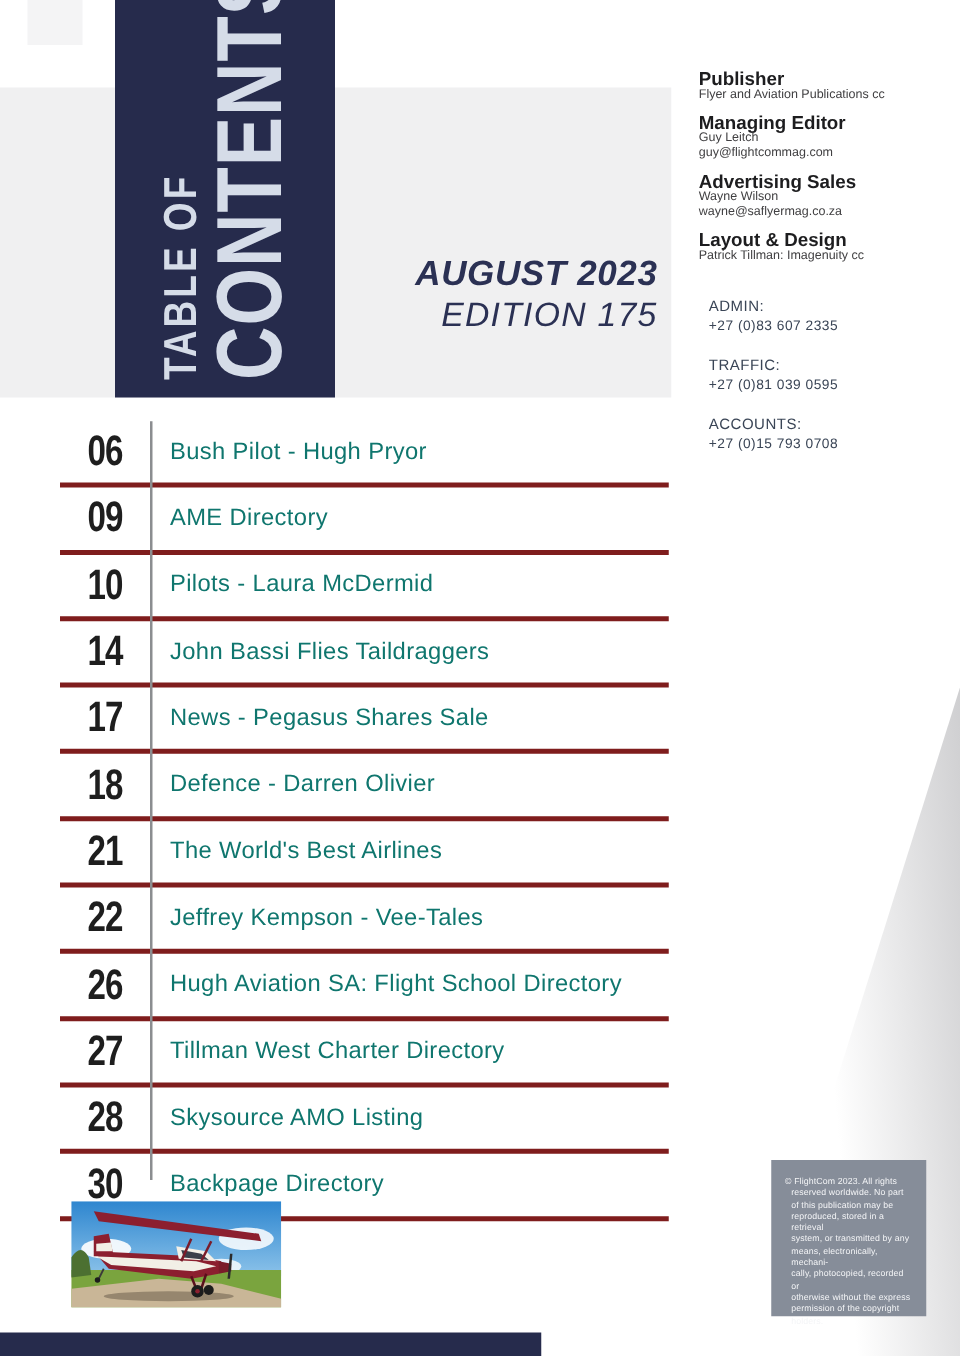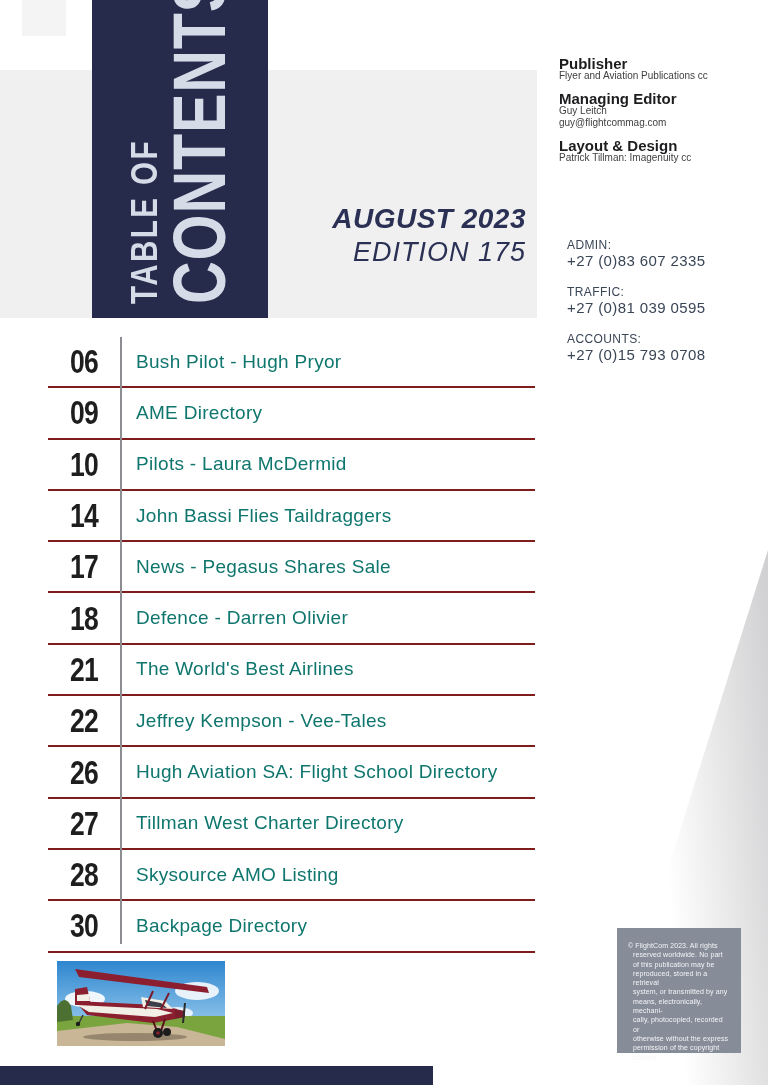--- a/index.html
+++ b/index.html
@@ -32,25 +32,25 @@
   .issue-month{font-weight:700;font-size:28px;line-height:33px;letter-spacing:0.5px;}
   .issue-edition{font-weight:400;font-size:27px;line-height:34px;letter-spacing:1px;text-align:right;}
   
   .masthead{position:absolute;left:559px;top:58px;width:200px;}
   .mast-group{margin-bottom:11px;}
   .mast-label{font-weight:700;font-size:15px;line-height:12px;color:#1d1d1f;}
   .mast-line{font-weight:400;font-size:10px;line-height:12px;color:#414042;}
   .contacts{position:absolute;left:567px;top:237px;width:200px;}
   .contact{margin-bottom:15px;}
   .contact-label{font-size:12px;line-height:16px;color:#3a4556;letter-spacing:0.4px;}
-  .contact-phone{font-size:15px;line-height:16px;color:#3a4556;letter-spacing:0.4px;}
+  .contact-phone{font-size:11px;line-height:16px;color:#3a4556;letter-spacing:0.4px;}
   
   .toc{position:absolute;left:48px;top:337px;width:487px;}
   .toc-rule{position:absolute;left:72px;top:0;width:2px;height:607px;background:#8b8d90;}
-  .toc-row{display:flex;align-items:center;height:49.3px;border-bottom:2px solid #7f1d1d;}
+  .toc-row{display:flex;align-items:center;height:49.3px;border-bottom:4px solid #7f1d1d;}
   .toc-num{
     width:72px;text-align:center;font-weight:700;font-size:34px;color:#1e1e1e;
     transform:scaleX(0.78);transform-origin:center;letter-spacing:-1px;
   }
   .toc-title{
     padding-left:16px;font-weight:400;font-size:19px;color:#0f766e;letter-spacing:0.3px;
   }
   
   .swoosh{
     position:absolute;left:600px;top:550px;width:168px;height:535px;
@@ -89,20 +89,25 @@
 
 <div class="masthead">
   <div class="mast-group">
     <div class="mast-label">Publisher</div>
     <div class="mast-line">Flyer and Aviation Publications cc</div>
   </div>
   <div class="mast-group">
     <div class="mast-label">Managing Editor</div>
     <div class="mast-line">Guy Leitch</div>
     <div class="mast-line">guy@flightcommag.com</div>
+  </div>
+  <div class="mast-group">
+    <div class="mast-label">Advertising Sales</div>
+    <div class="mast-line">Wayne Wilson</div>
+    <div class="mast-line">wayne@saflyermag.co.za</div>
   </div>
   <div class="mast-group">
     <div class="mast-label">Layout &amp; Design</div>
     <div class="mast-line">Patrick Tillman: Imagenuity cc</div>
   </div>
 </div>
 
 <div class="contacts">
   <div class="contact">
     <div class="contact-label">ADMIN:</div>

